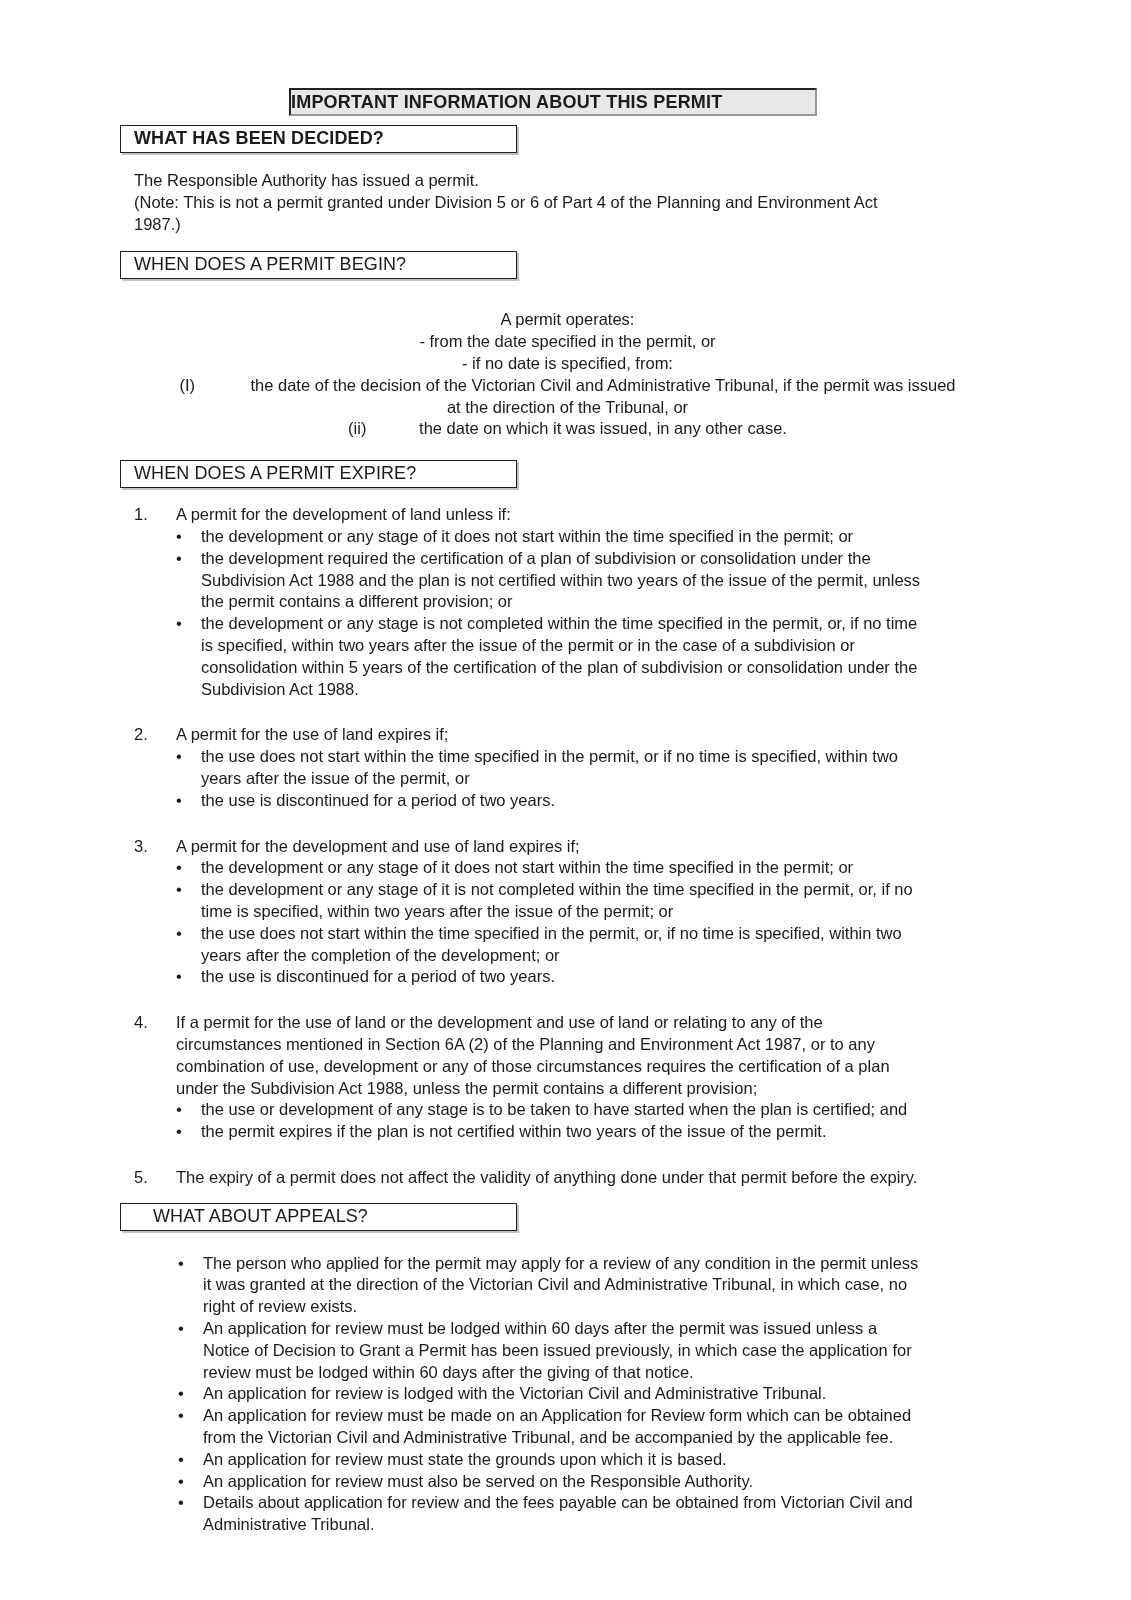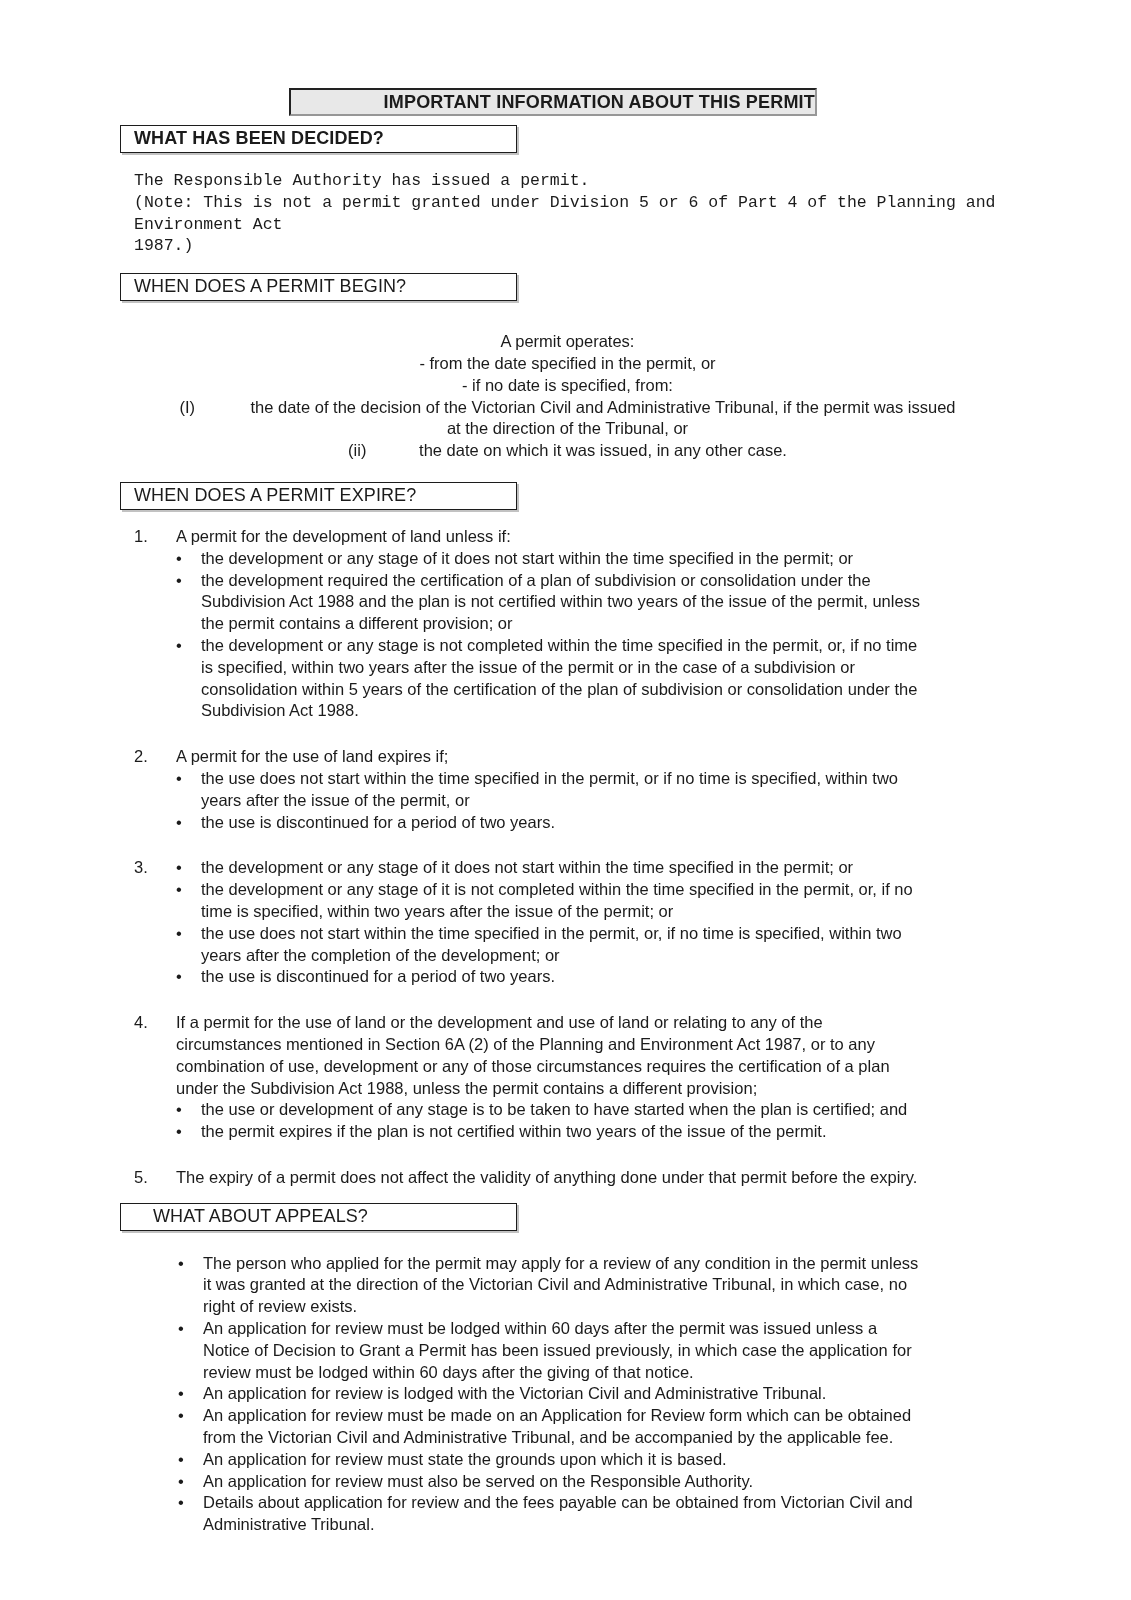--- a/index.html
+++ b/index.html
@@ -18,21 +18,21 @@
   }
   .prewrap { white-space: pre-wrap; }
 
   .title-box {
     width: 528px;
     margin-left: 155px;
     box-sizing: border-box;
     background: #e8e8e8;
     border: 2px solid;
     border-color: #222222 #979797 #979797 #222222;
-    text-align: right;
+    text-align: left;
     font-weight: bold;
     font-size: 18px;
     line-height: 24px;
     height: 28px;
     letter-spacing: 0.2px;
   }
 
   .section-box {
     width: 397px;
     margin-left: -14px;
@@ -58,21 +58,21 @@
 
   .bullet-row { display: flex; }
   .bullet-col { flex: 0 0 25px; width: 25px; }
   .bullet-text { flex: 1 1 auto; min-width: 0; }
 
   .appeals-list { margin-left: 44px; }
 
   .mt12 { margin-top: 20px; }
   .mt14 { margin-top: 14px; padding-left: 32px; }
   .mt16 { margin-top: 16px; }
-  .mt17 { margin-top: 17px; font-family: Liberation Mono, monospace; }
+  .mt17 { margin-top: 17px; }
   .mt18 { margin-top: 30px; text-align: center; }
   .mt22 { margin-top: 22px; }
   .mt23 { margin-top: 23px; }
   .mt24 { margin-top: 24px; }
 </style>
 </head>
 <body>
 
 <div class="page">
 
@@ -137,20 +137,21 @@
       <div class="bullet-row">
         <span class="bullet-col">•</span>
         <div class="bullet-text prewrap">the use is discontinued for a period of two years.</div>
       </div>
     </div>
   </div>
 
   <div class="num-item mt24">
     <span class="num-col">3.</span>
     <div class="num-content">
+      <div class="prewrap">A permit for the development and use of land expires if;</div>
       <div class="bullet-row">
         <span class="bullet-col">•</span>
         <div class="bullet-text prewrap">the development or any stage of it does not start within the time specified in the permit; or</div>
       </div>
       <div class="bullet-row">
         <span class="bullet-col">•</span>
         <div class="bullet-text prewrap">the development or any stage of it is not completed within the time specified in the permit, or, if no
 time is specified, within two years after the issue of the permit; or</div>
       </div>
       <div class="bullet-row">

